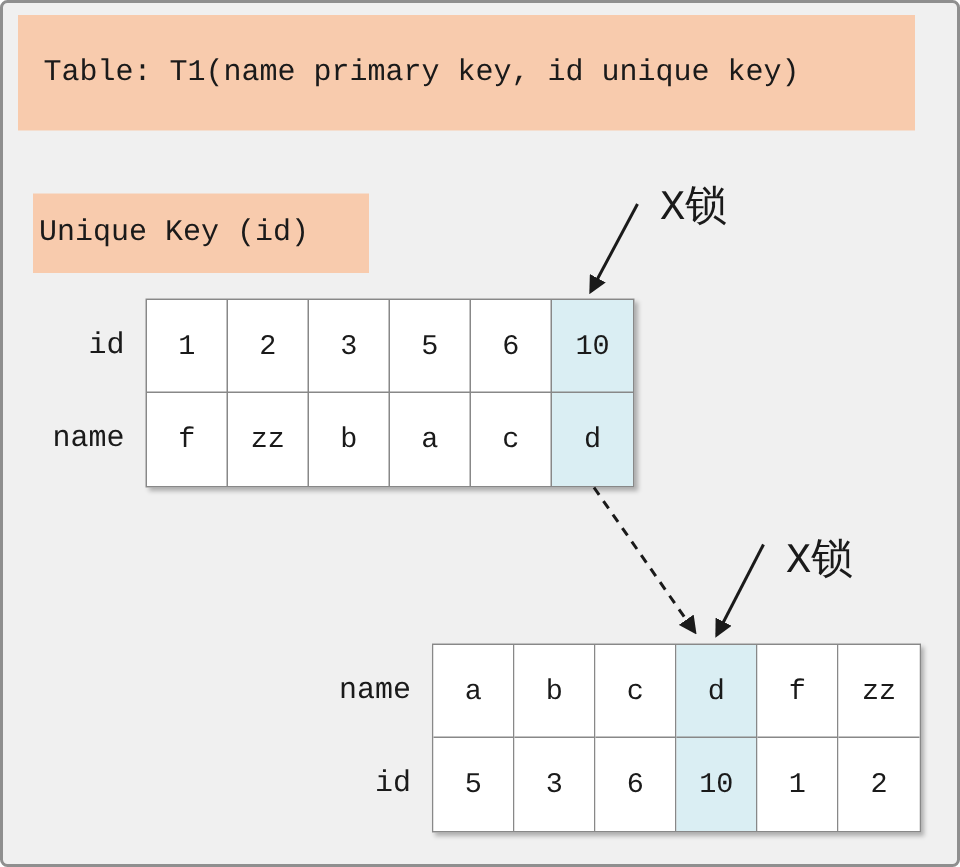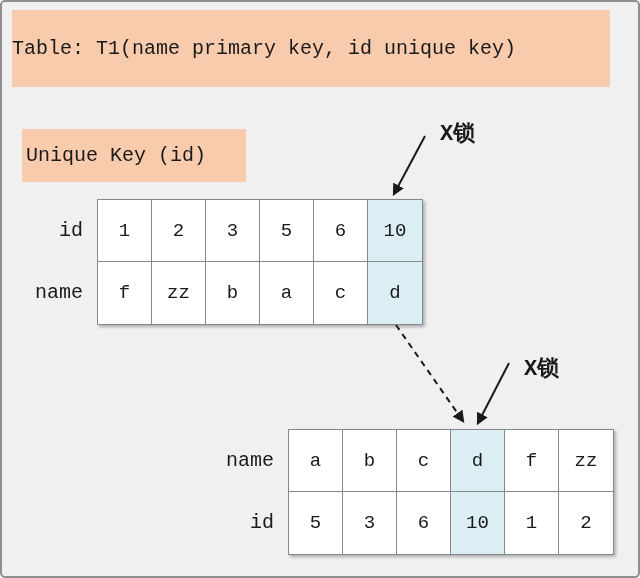--- a/index.html
+++ b/index.html
@@ -19,21 +19,21 @@
   }
   .banner {
     position: absolute;
     background: var(--banner-peach, #f8cbad);
     display: flex;
     align-items: center;
     white-space: nowrap;
   }
   #title-banner {
     left: 10px; top: 8px; width: 598px; height: 77px;
-    font-size: 20px; box-sizing: border-box;
+    font-size: 20px; padding-left: 17px; box-sizing: border-box;
   }
   #unique-key-heading {
     left: 20px; top: 127px; width: 224px; height: 53px;
     font-size: 20px; padding-left: 4px; box-sizing: border-box;
   }
   #primary-key-heading {
     left: 211px; top: 357px; width: 174px; height: 54px;
     font-size: 20px; padding-left: 5px; box-sizing: border-box;
   }
   .tbl {
@@ -72,24 +72,23 @@
     font-size: 19px;
     background: #ffffff;
     border-right: 1px solid var(--table-border, #888888);
     border-bottom: 1px solid var(--table-border, #888888);
   }
   .cell:nth-child(6n) { border-right: none; }
   .cell:nth-last-child(-n+6) { border-bottom: none; }
   .cell.hl { background: var(--highlight-blue, #daeef3); }
   .x-lock {
     position: absolute;
-    font-size: 22px;
+    font-size: 28px;
     z-index: 3;
     white-space: nowrap;
-    font-weight: bold;
   }
   #x-lock-label-unique { left: 438px; top: 116px; }
   #x-lock-label-primary { left: 522px; top: 351px; }
   #arrow-overlay {
     position: absolute;
     left: 0; top: 0;
     width: 640px; height: 578px;
     z-index: 2;
     pointer-events: none;
   }

